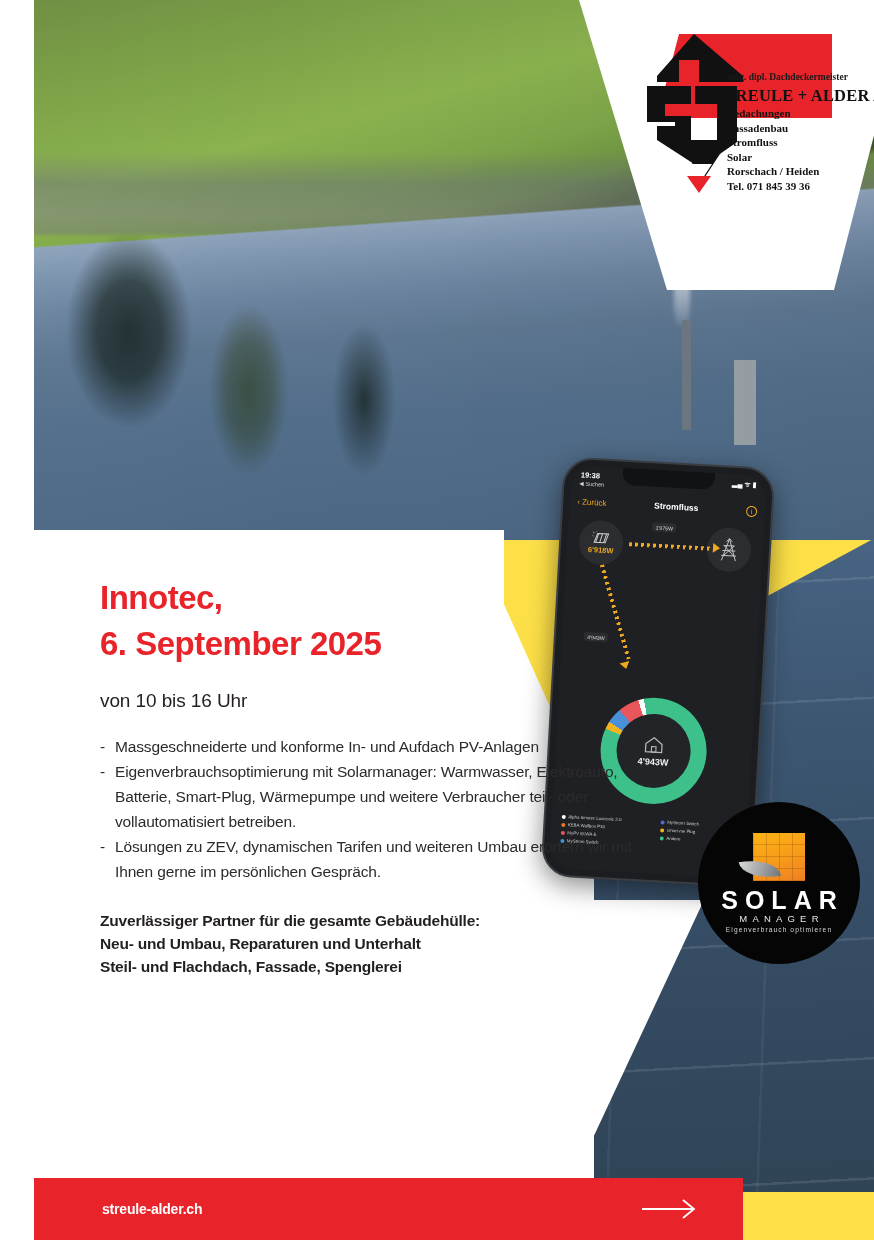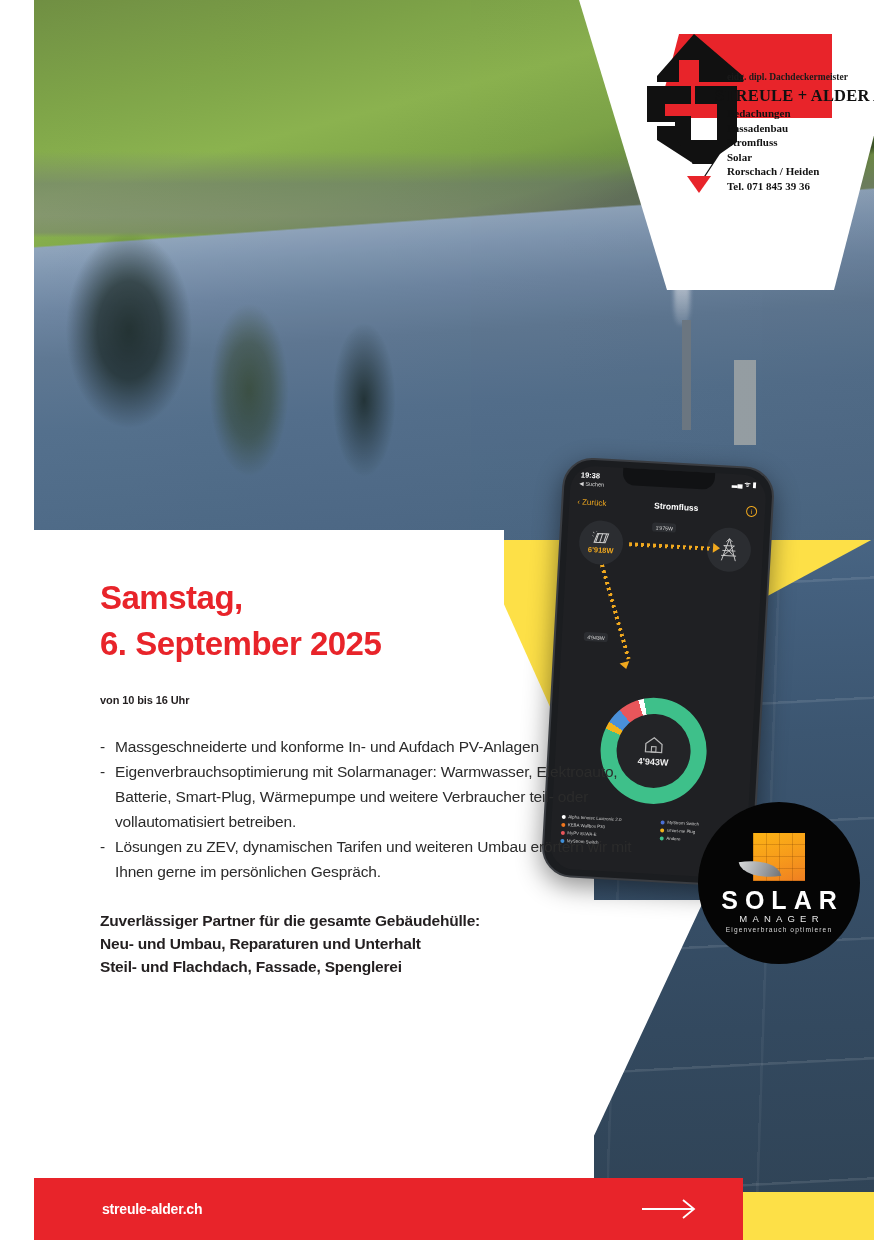--- a/index.html
+++ b/index.html
@@ -112,21 +112,21 @@
   .content{ position:absolute; left:66px; top:575px; width:560px; z-index:9; }
   .title{
     font-size:62px; font-weight:bold; color:#231f20; letter-spacing:-1.2px;
     line-height:72px; margin-bottom:4px;
   }
   .subtitle{
     font-size:33px; font-weight:bold; color:#e8242a; letter-spacing:-0.5px;
     line-height:46px;
   }
   .meta{
-    margin-top:22px; font-size:11px; font-weight:bold; color:#231f20;
+    margin-top:22px; font-size:19px; font-weight:normal; color:#231f20;
     line-height:23px; letter-spacing:-0.1px;
   }
   .bullets{ margin-top:22px; }
   .bullet{
     display:flex; font-size:15.5px; color:#2b2b2b; line-height:25px;
     letter-spacing:-0.15px; margin-bottom:0px;
   }
   .bullet .dash{ width:15px; flex:0 0 15px; }
   .bullet .btxt{ flex:1; }
   .closing{
@@ -406,21 +406,21 @@
   <div class="sm-badge">
     <div class="sm-panel">
       <div class="sm-leaf"></div>
     </div>
     <div class="sm-solar">SOLAR</div>
     <div class="sm-manager">MANAGER</div>
     <div class="sm-claim">Eigenverbrauch optimieren</div>
   </div>
 
   <div class="content">
-    <div class="subtitle">Samstag,</div>
+    <div class="subtitle">Innotec,</div>
     <div class="subtitle">6. September 2025</div>
     <div class="meta">
       <div>von 10 bis 16 Uhr</div>
     </div>
     <div class="bullets" id="bullet-list">
         <div class="bullet">
           <span class="dash">-</span>
           <span class="btxt">Massgeschneiderte und konforme In- und Aufdach PV-Anlagen</span>
         </div>
         <div class="bullet">

